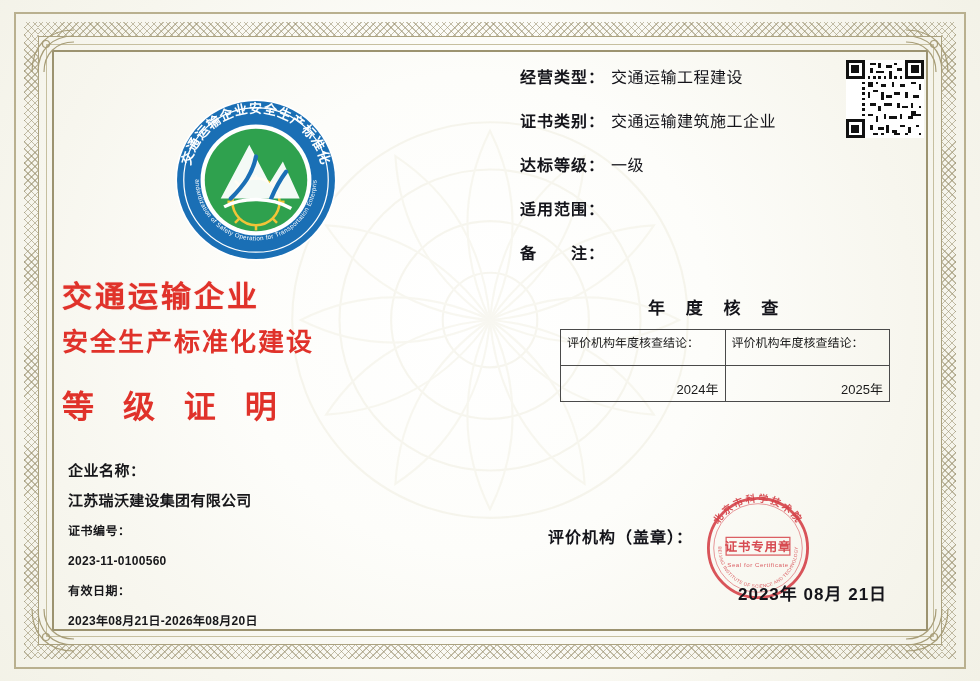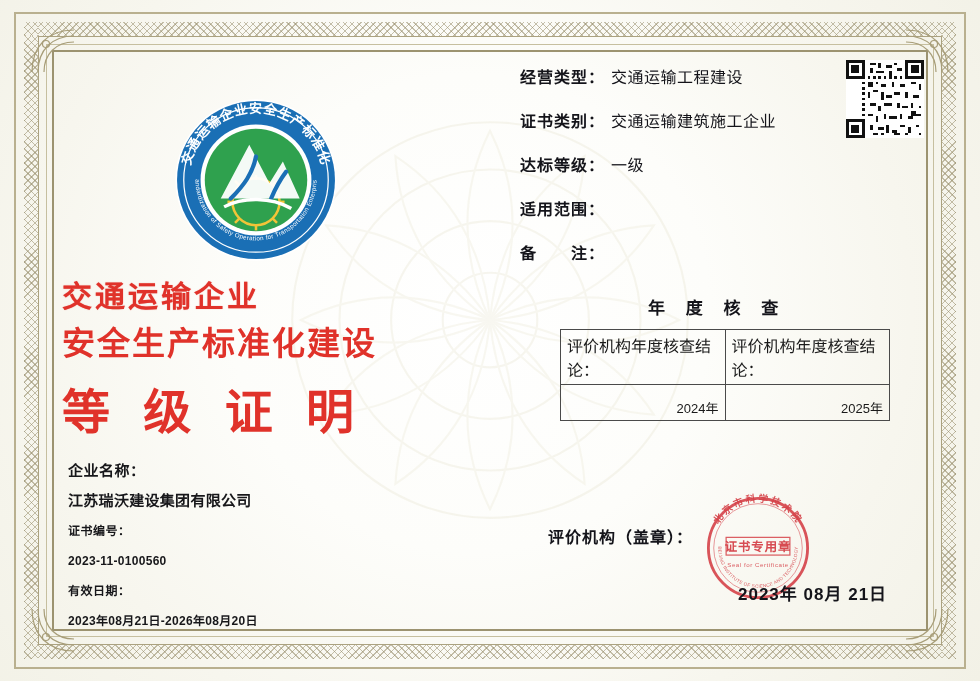--- a/index.html
+++ b/index.html
@@ -114,29 +114,30 @@
     font-family: "Liberation Sans", sans-serif;
     font-weight: bold;
   }
   .title-line1 {
     font-size: 30px;
     letter-spacing: 3px;
     line-height: 46px;
     text-shadow: 0 0 1px rgba(224,50,42,.5);
   }
   .title-line2 {
-    font-size: 33px;
+    font-size: 26px;
     letter-spacing: 2px;
     line-height: 48px;
+    font-family: Liberation Mono, monospace;
   }
   .title-line3 {
-    font-size: 48px;
+    font-size: 32px;
     letter-spacing: 10px;
     line-height: 58px;
-    margin-top: 16px;
+    margin-top: 10px;
   }
 
   .info-block {
     position: absolute;
     left: 6px;
     top: 390px;
     width: 414px;
     color: #17171a;
   }
   .info-row {
@@ -210,21 +211,21 @@
     margin-top: 10px;
     margin-left: 40px;
     width: 330px;
     border-collapse: collapse;
     table-layout: fixed;
   }
   .review-table td {
     border: 1px solid #4a4a4a;
     height: 36px;
     padding: 3px 6px;
-    font-size: 16px;
+    font-size: 12px;
     color: #1a1a1a;
     vertical-align: top;
     box-sizing: border-box;
   }
   .review-table td.year-cell {
     height: 36px;
     text-align: right;
     vertical-align: bottom;
     font-size: 13px;
     padding-left: 39px;

